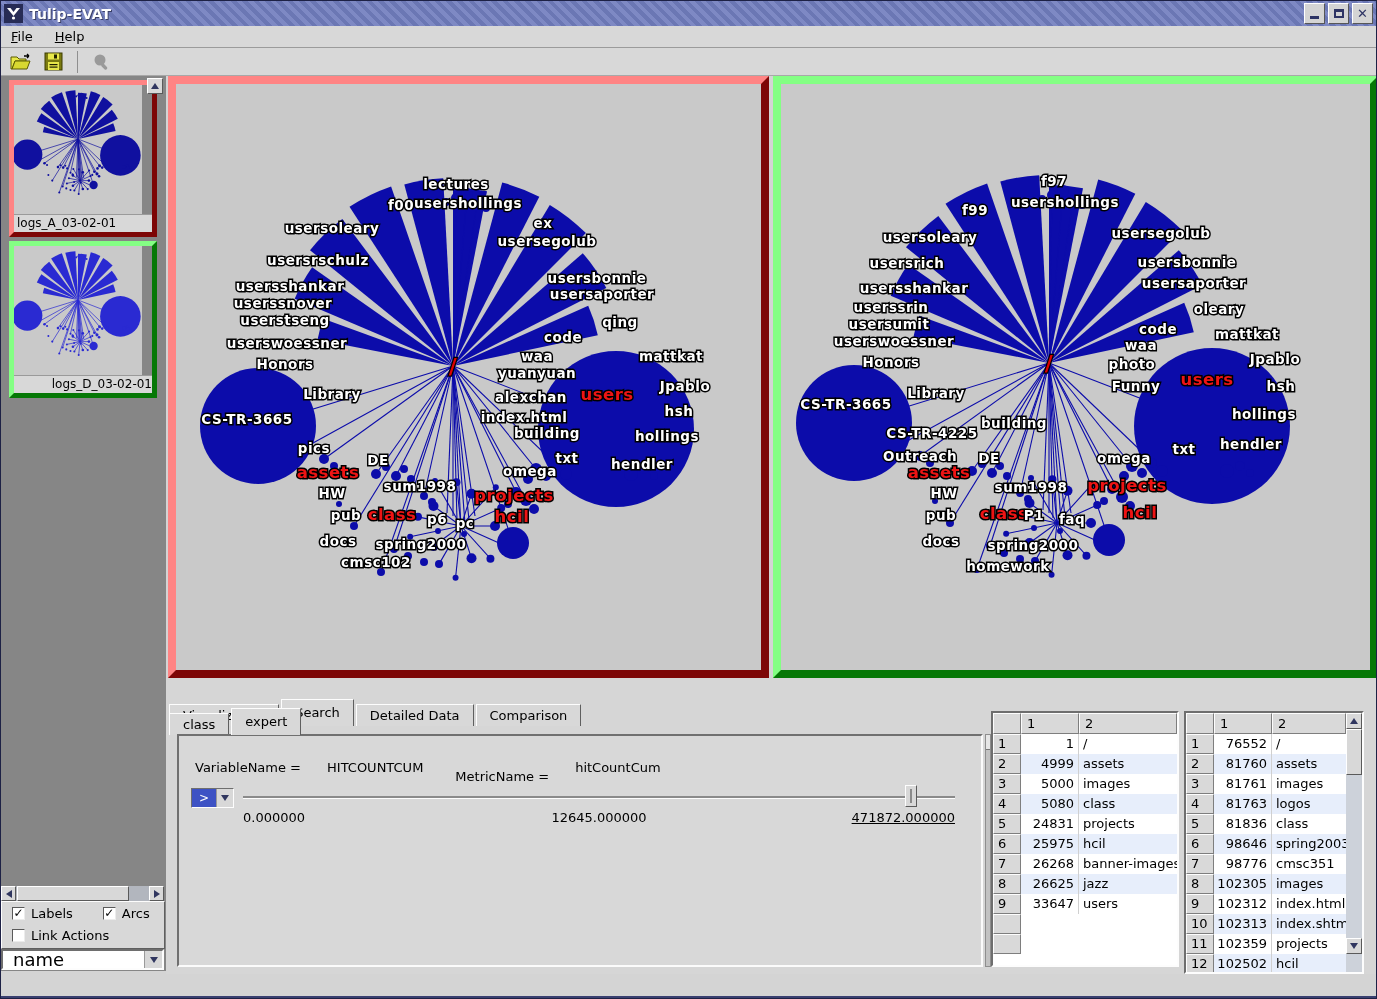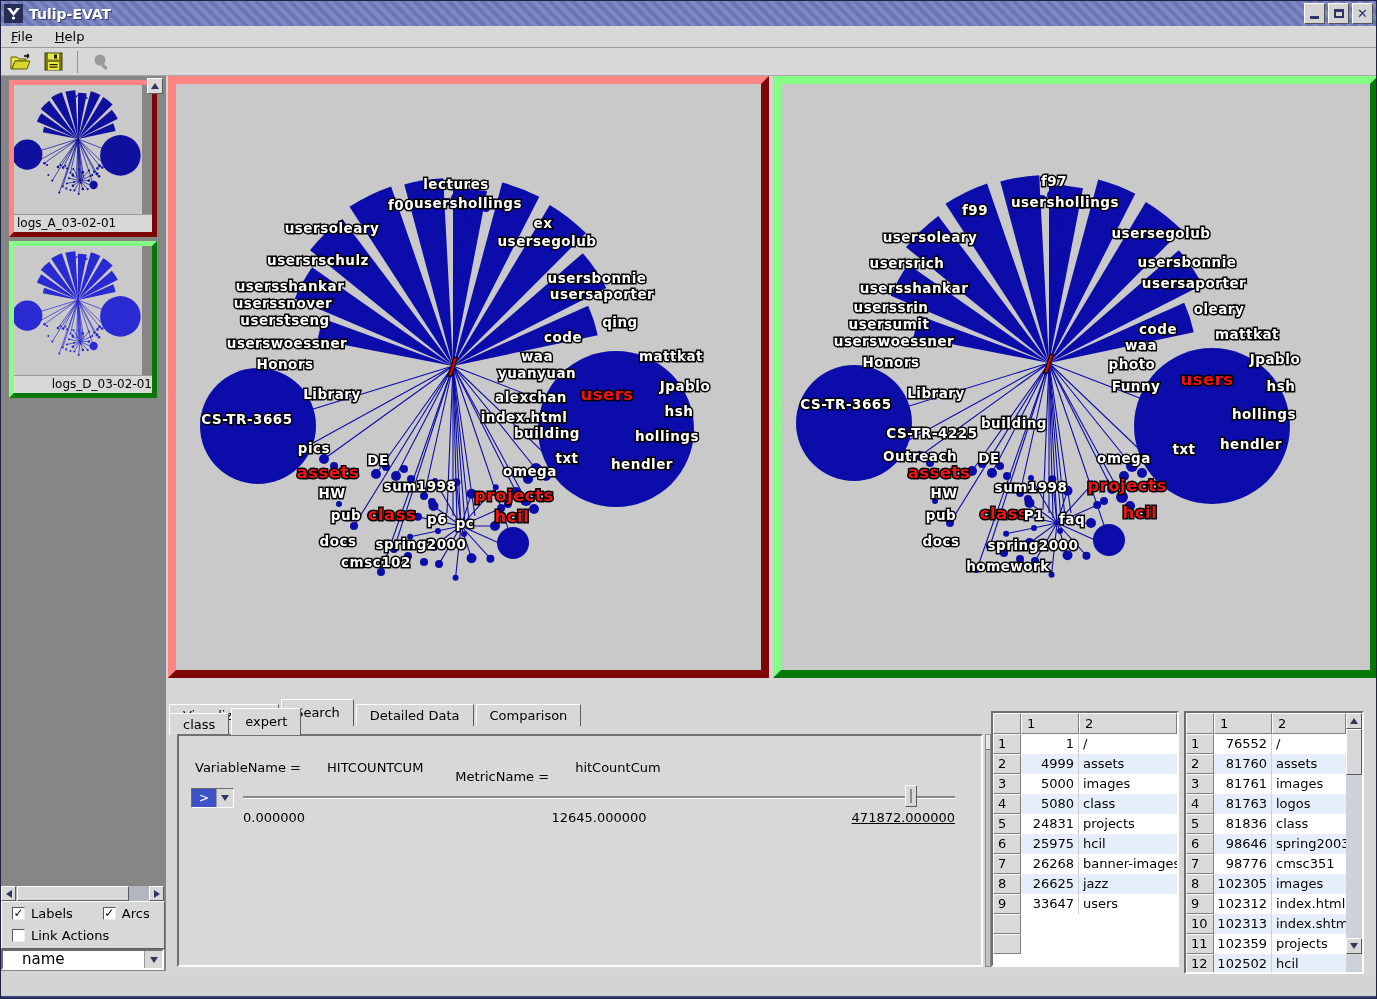--- a/index.html
+++ b/index.html
@@ -46,21 +46,21 @@
   .hs-thumb{position:absolute;left:16px;top:0;width:112px;height:15px;background:#d8d8d8;
     border:1px solid;border-color:#fff #5a5a5a #5a5a5a #fff;box-sizing:border-box;}
   .ctrlpanel{position:absolute;left:0;top:825px;width:164px;height:48px;background:#d8d8d8;
     border:1px solid;border-color:#fdfdfd #5f5f5f #5f5f5f #fdfdfd;box-sizing:border-box;}
   .cbrow{display:flex;align-items:center;height:22px;padding-left:10px;gap:6px;}
   .cbox{width:13px;height:13px;background:#fff;border:1px solid;border-color:#5a5a5a #ececec #ececec #5a5a5a;
     font-size:12px;line-height:11px;text-align:center;color:#000;box-sizing:border-box;}
   .cbgap{width:18px;}
   .namecombo{position:absolute;left:0;top:873px;width:163px;height:21px;background:#fff;
     border:2px solid;border-color:#6e6e6e #fdfdfd #fdfdfd #6e6e6e;box-sizing:border-box;display:flex;}
-  .namecombo .val{flex:1;padding-left:19px;line-height:17px;font-size:15px;}
+  .namecombo .val{flex:1;padding-left:10px;line-height:17px;font-size:18px;}
   .namecombo .dbtn{width:17px;background:#d8d8d8;border-left:1px solid #9a9a9a;display:flex;align-items:center;justify-content:center;}
   
   .viewport{position:absolute;top:75px;height:602px;border:8px solid;box-sizing:border-box;background:#c9c9c9;}
   .vl{left:167px;width:601px;border-color:#ff8484 #7d0606 #7d0606 #ff8484;}
   .vr{left:772px;width:605px;border-color:#84ff84 #067806 #067806 #84ff84;}
   .glabel{font-family:"DejaVu Sans","Liberation Sans",sans-serif;font-weight:bold;font-size:13.5px;
     letter-spacing:0.5px;fill:#fff;stroke:#000;stroke-width:3px;paint-order:stroke;text-anchor:middle;}
   .glabel.hl{fill:#ee1414;font-size:16.5px;}
   .glabel.slash{fill:#dd0000;font-size:22px;stroke-width:2.4px;}
   

